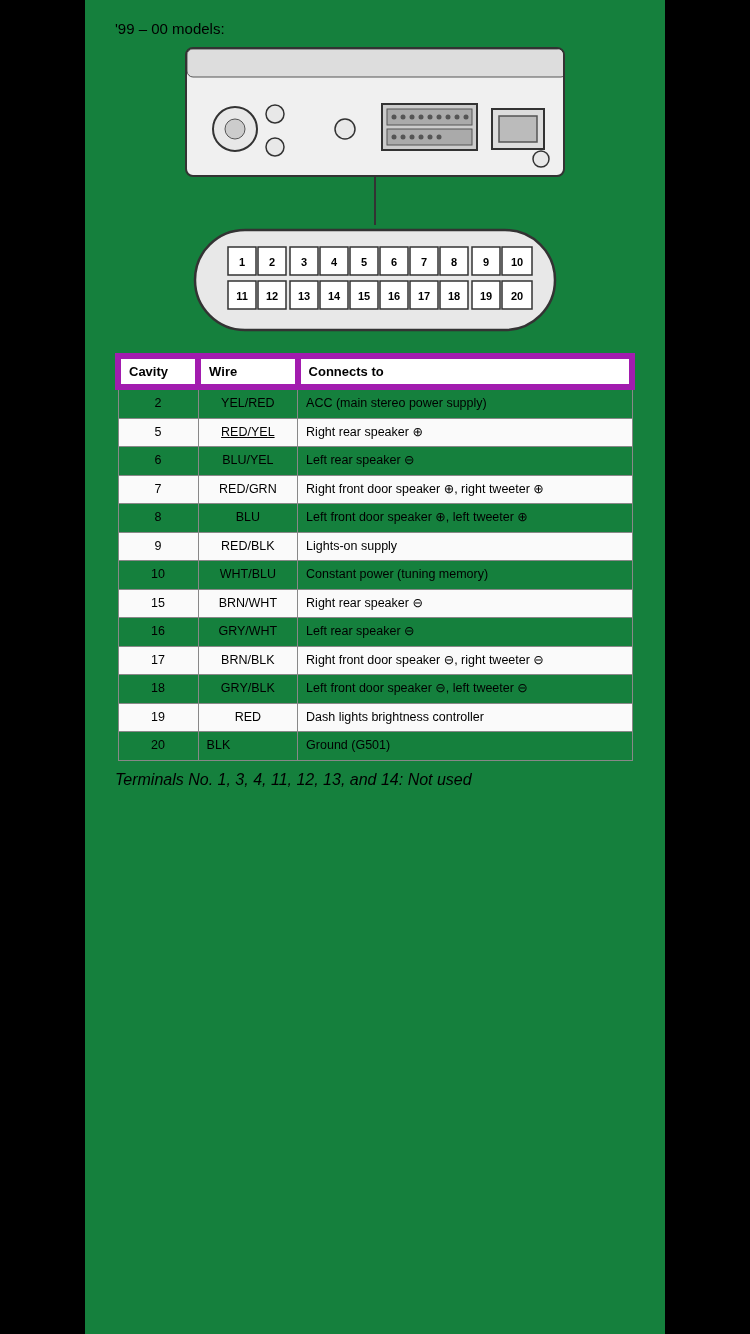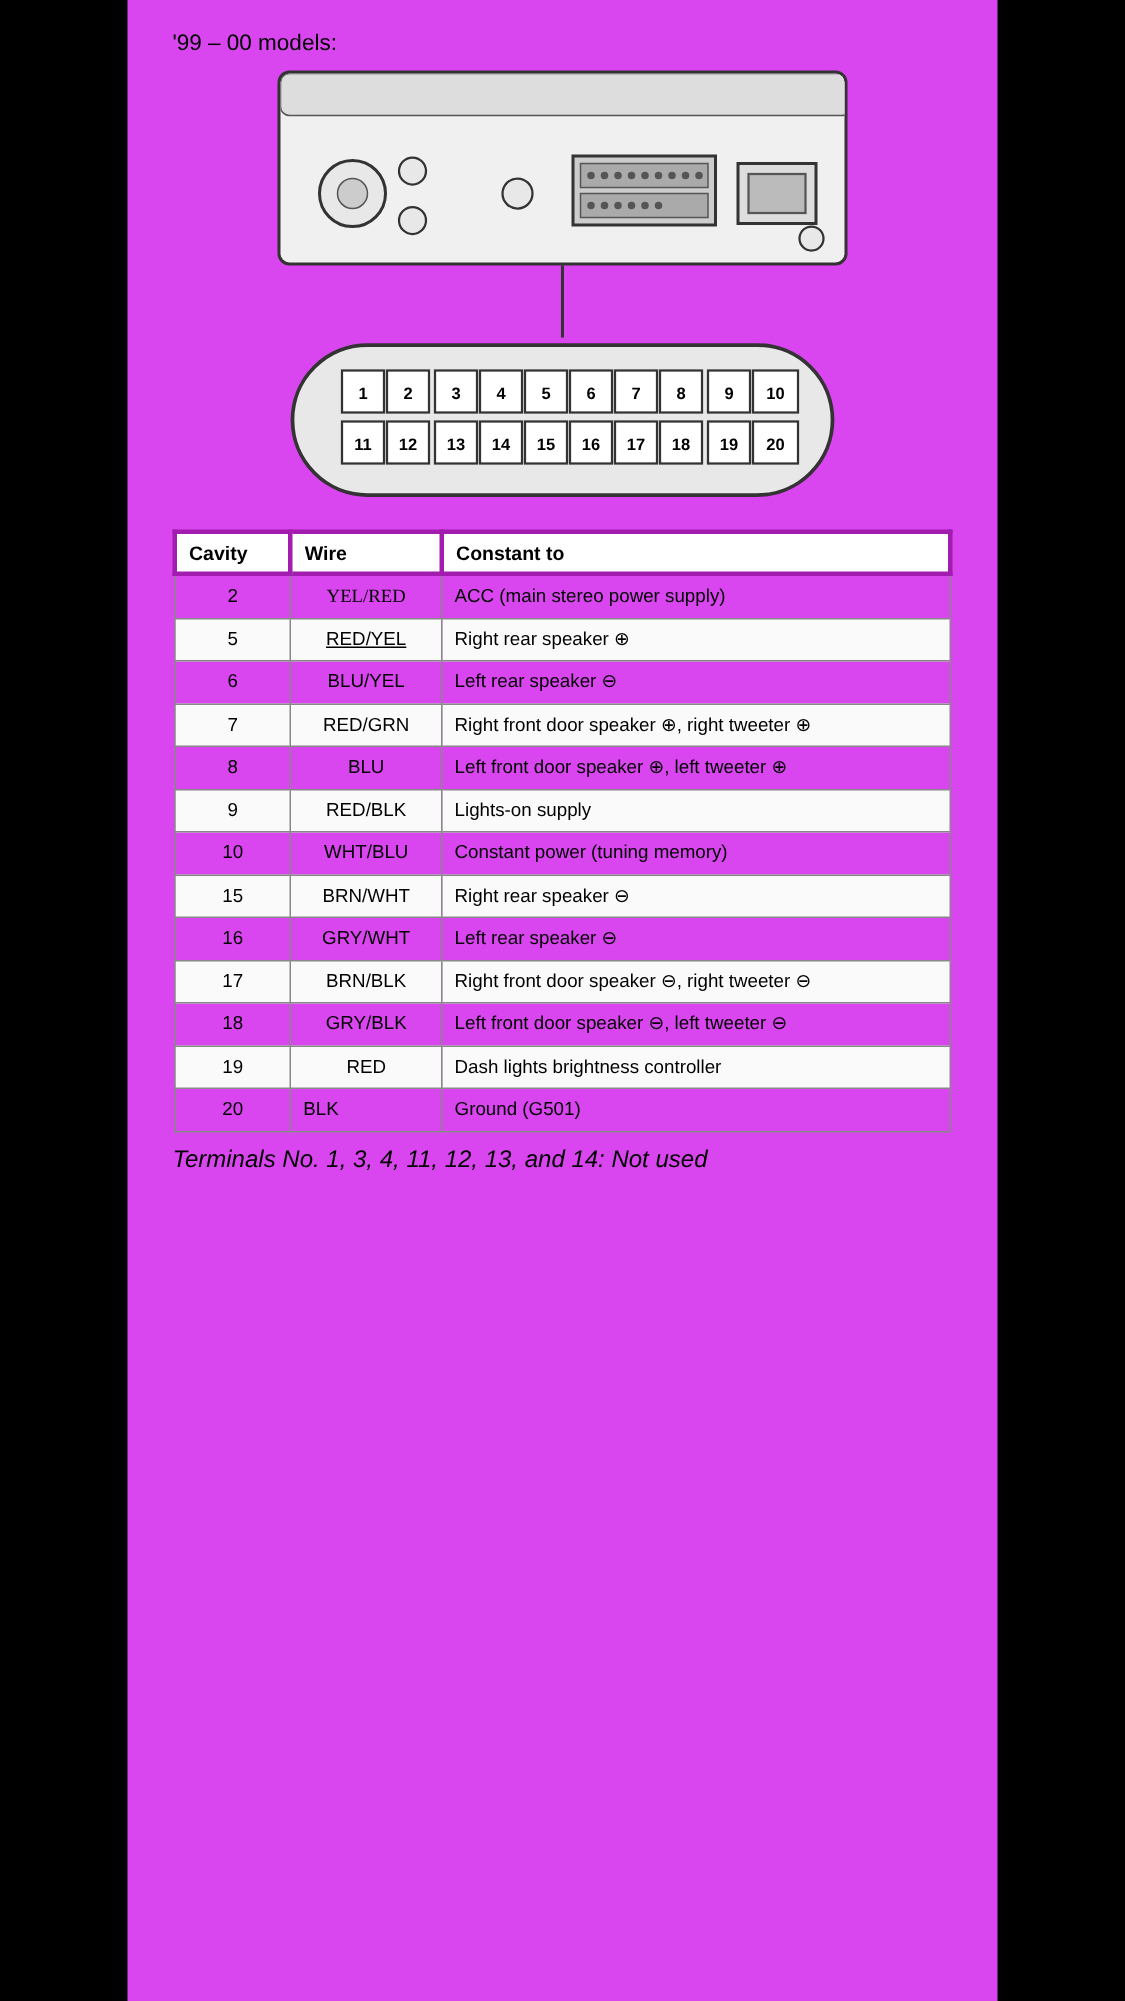--- a/index.html
+++ b/index.html
@@ -5,21 +5,21 @@
     * { box-sizing: border-box; margin: 0; padding: 0; }
     body {
       background: #000;
       width: 750px;
       min-height: 1334px;
       font-family: Arial, sans-serif;
       display: flex;
       justify-content: center;
     }
     .page-content {
-      background: #d946ef;
+      background: #15803d;
       width: 580px;
       min-height: 1334px;
       padding: 20px 30px 30px 30px;
       position: relative;
     }
     .title {
       font-size: 15px;
       font-weight: normal;
       margin-bottom: 10px;
       font-family: Arial, sans-serif;
@@ -40,21 +40,21 @@
     .wiring-table {
       width: 100%;
       border-collapse: collapse;
       font-size: 12.5px;
     }
     .wiring-table th {
       text-align: left;
       font-weight: bold;
       font-size: 13px;
       padding: 5px 8px;
-      border: 3px solid #a21caf;
+      border: 6px solid #a21caf;
       background: #fff;
     }
     .wiring-table td {
       border: 1px solid #888;
       padding: 5px 8px;
       vertical-align: top;
       font-size: 12.5px;
       line-height: 1.4;
     }
     .wiring-table tr:nth-child(even) {
@@ -166,27 +166,27 @@
       <text x="327" y="75" text-anchor="middle" font-size="11" font-family="Arial" font-weight="bold">20</text>
     </svg>
   </div>
 
   <div class="table-section">
     <table class="wiring-table">
       <thead>
         <tr>
           <th>Cavity</th>
           <th>Wire</th>
-          <th>Constant to</th>
+          <th>Connects to</th>
         </tr>
       </thead>
       <tbody id="table-body">
       <tr>
             <td style="text-align: center;">2</td>
-            <td style="text-align: center; font-family: Liberation Serif, serif;">YEL/RED</td>
+            <td style="text-align: center;">YEL/RED</td>
             <td>ACC (main stereo power supply)</td>
           </tr>
           <tr>
             <td style="text-align: center;">5</td>
             <td style="text-align: center; text-decoration: underline;">RED/YEL</td>
             <td>Right rear speaker ⊕</td>
           </tr>
           <tr>
             <td style="text-align: center;">6</td>
             <td style="text-align: center;">BLU/YEL</td>

